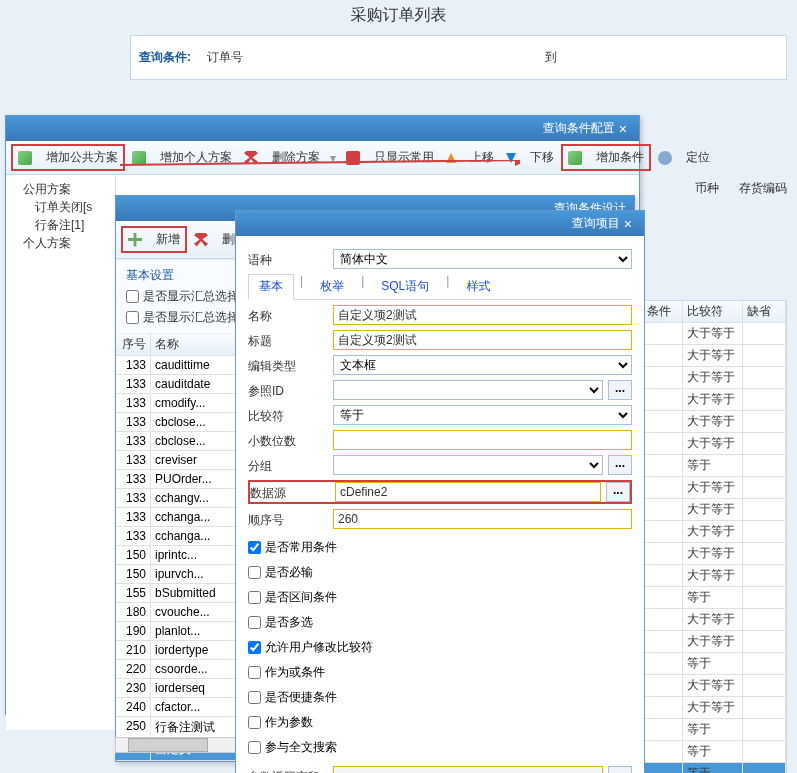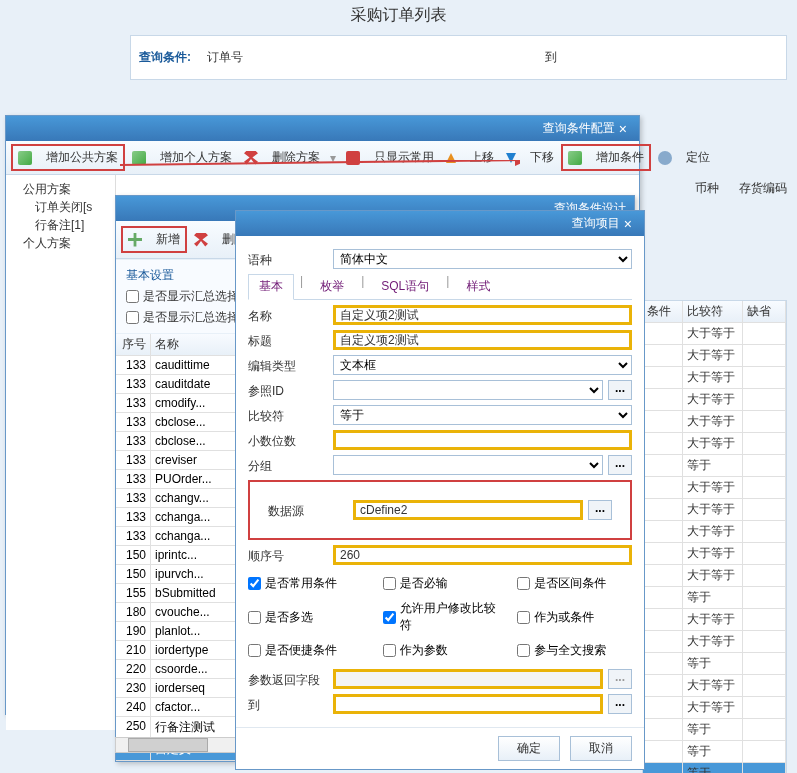--- a/index.html
+++ b/index.html
@@ -46,28 +46,28 @@
 .grid-row.sel{background:#4898d8;color:#fff}
 .rgrid{position:absolute;top:300px;right:10px;width:145px;background:#fff;border:1px solid #c8d8e8}
 .rgrid .grid-head{background:linear-gradient(#f8fbff,#e8f0f8)}
 .rc1{width:40px}.rc2{width:60px}.rc3{flex:1}
 .rval{color:#333}
 .rgrid .sel{background:#4898d8;color:#fff}
 .dlg{position:absolute;top:210px;left:235px;width:410px;background:#fff;border:1px solid #6898c8}
 .dlg-body{padding:8px 12px}
 .frow{display:flex;align-items:flex-end;margin:5px 0;gap:5px}
 .flabel{width:80px;color:#333}
-.finput{flex:1;border:3px solid #eab308;padding:2px 4px;background:#fff;color:#333;height:20px}
+.finput{flex:1;border:1px solid #eab308;padding:2px 4px;background:#fff;color:#333;height:20px}
 .fsel{flex:1;border:1px solid #a8c0d8;padding:1px 2px;background:#fff;height:20px}
 .browse{width:24px;height:20px;border:1px solid #a8c0d8;background:#f0f4f8;text-align:center;cursor:pointer;font-weight:bold}
 .tabs{display:flex;gap:3px;margin:5px 0;border-bottom:1px solid #c8d8e8}
-.tab{padding:3px 10px;color:#701a75;border:1px solid transparent;cursor:pointer}
+.tab{padding:3px 10px;color:#1d4ed8;border:1px solid transparent;cursor:pointer}
 .tab.active{border:1px solid #c8d8e8;border-bottom:1px solid #fff;background:#fff;margin-bottom:-1px}
-.hl-box{border:2px solid #d04040;padding:18px}
-.chk-grid{display:grid;grid-template-columns:1fr 1fr 1fr;gap:4px 20px;margin:8px 0}
+.hl-box{border:2px solid #d04040;padding:0}
+.chk-grid{display:grid;grid-template-columns:1fr;gap:4px 20px;margin:8px 0}
 .dlg-footer{display:flex;justify-content:flex-end;gap:10px;padding:8px 12px;border-top:1px solid #e0e8f0}
 .btn{padding:3px 18px;border:1px solid #a8c0d8;background:linear-gradient(#fff,#e8f0f8);cursor:pointer;color:#333}
 .sep{color:#999;margin:0 3px}
 .arrow-line{position:absolute;top:160px;left:120px;width:400px;height:50px;pointer-events:none;z-index:5}
 .scr{position:absolute;bottom:20px;left:115px;width:520px;height:16px;background:#f0f0f0;border:1px solid #ccc}
 .scr-thumb{position:absolute;left:12px;width:80px;height:14px;background:#d0d0d0;border:1px solid #aaa}
 .lang-combo{position:absolute;top:300px;right:95px;width:60px;border:1px solid #a8c0d8;padding:2px;background:#fff;display:flex;justify-content:space-between}
 </style>
 </head>
 <body>

